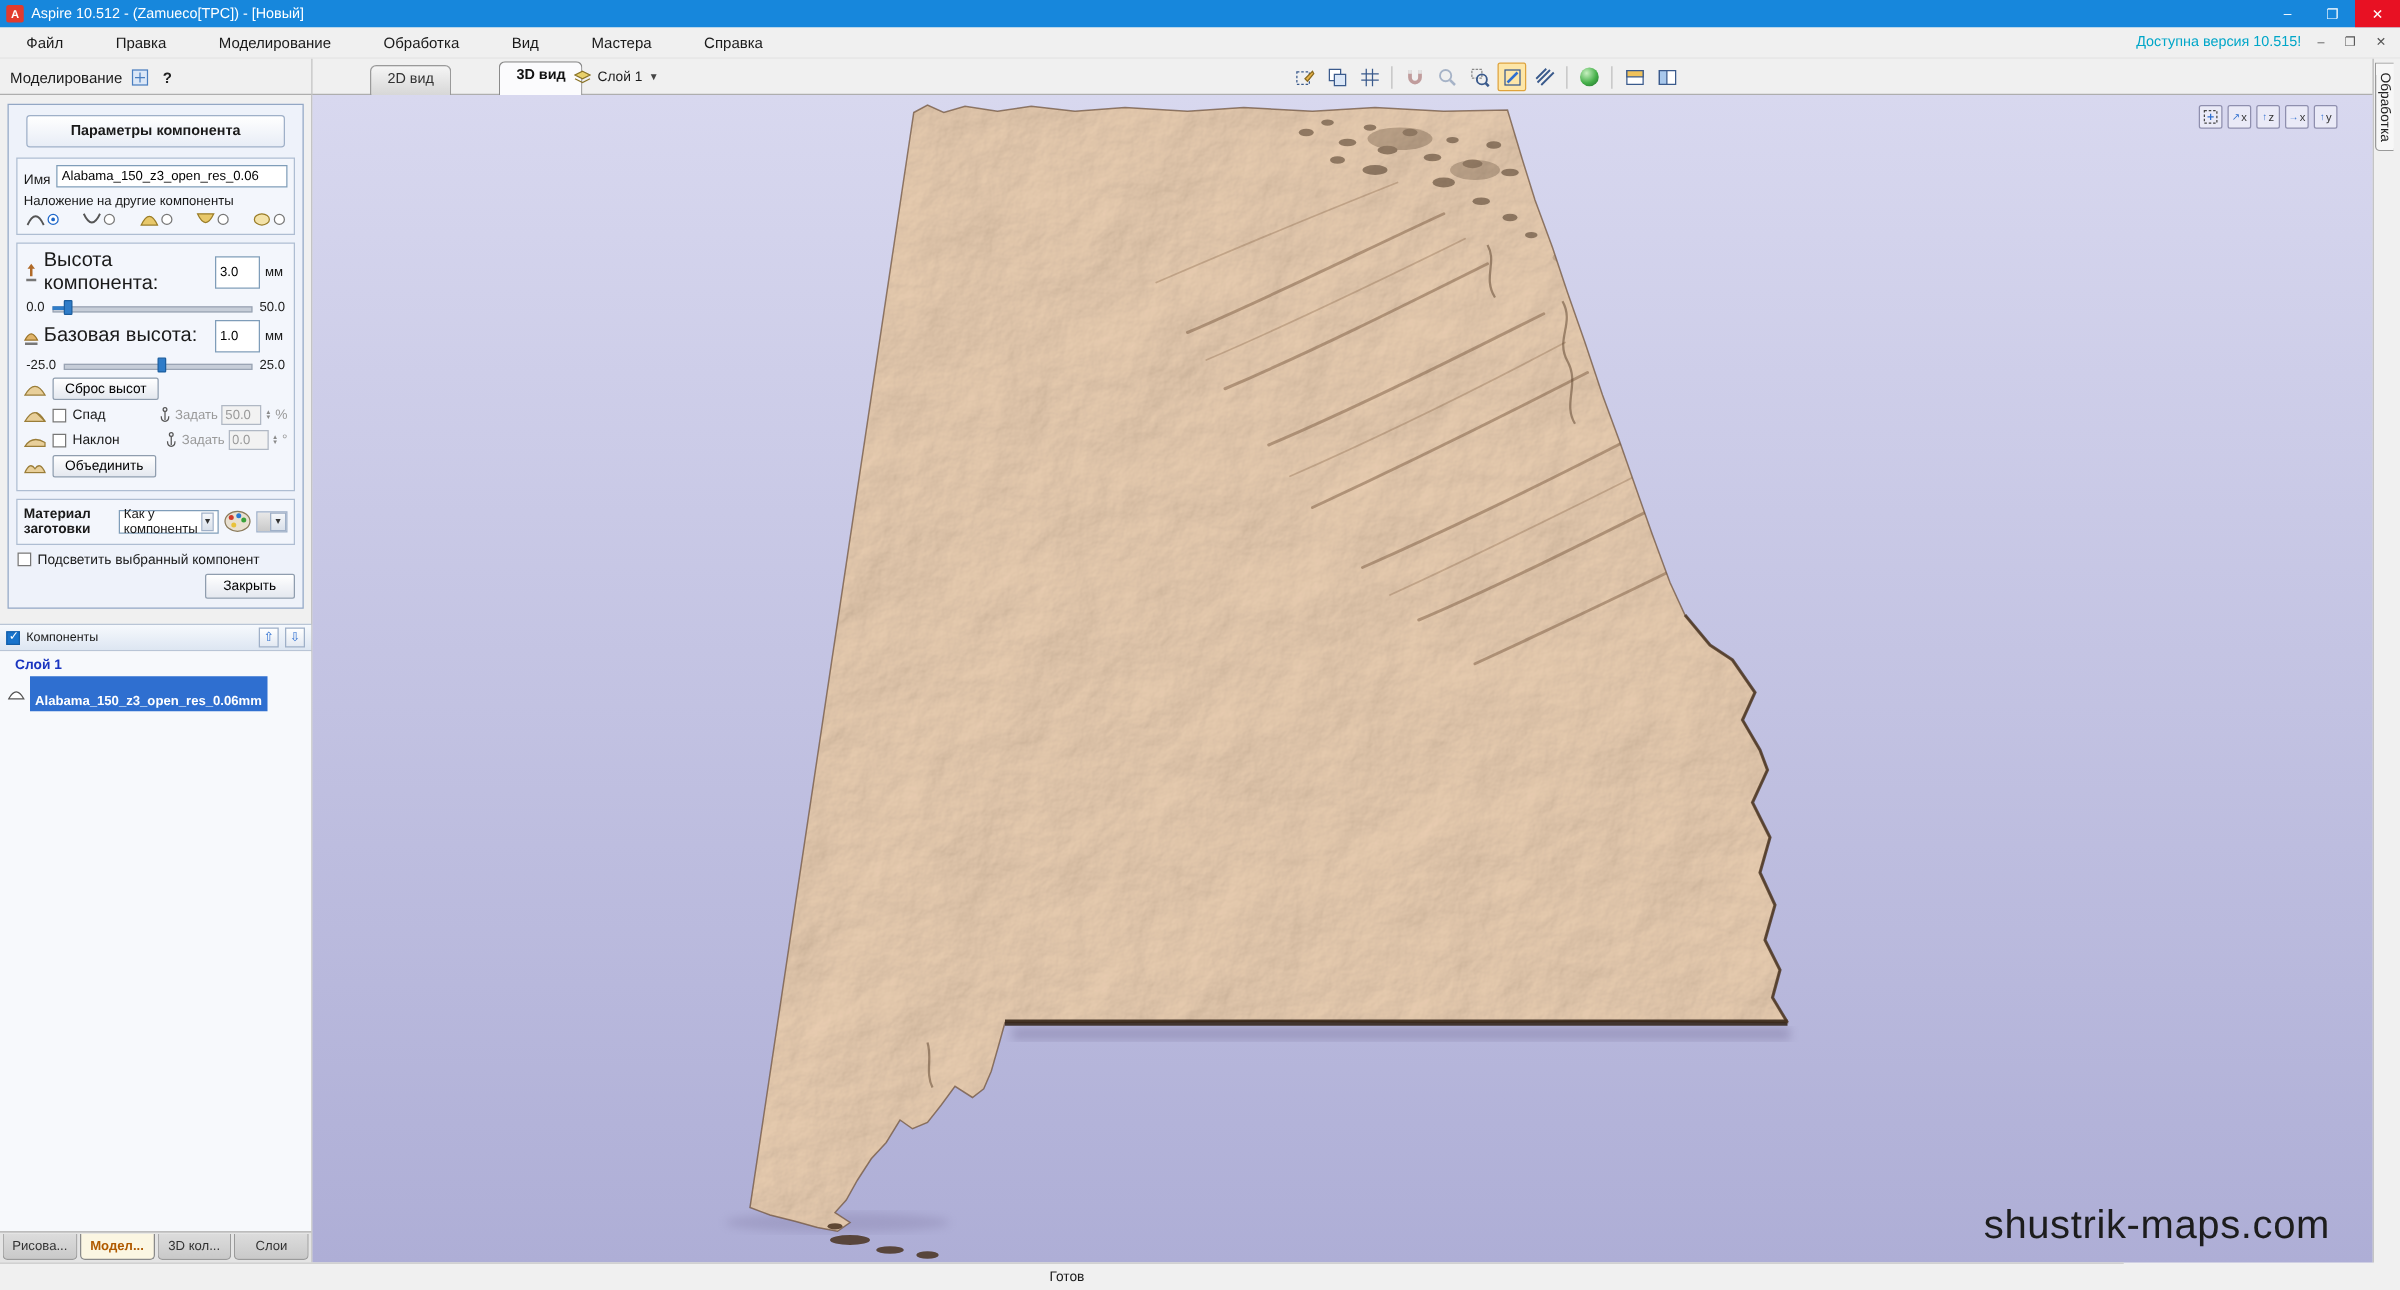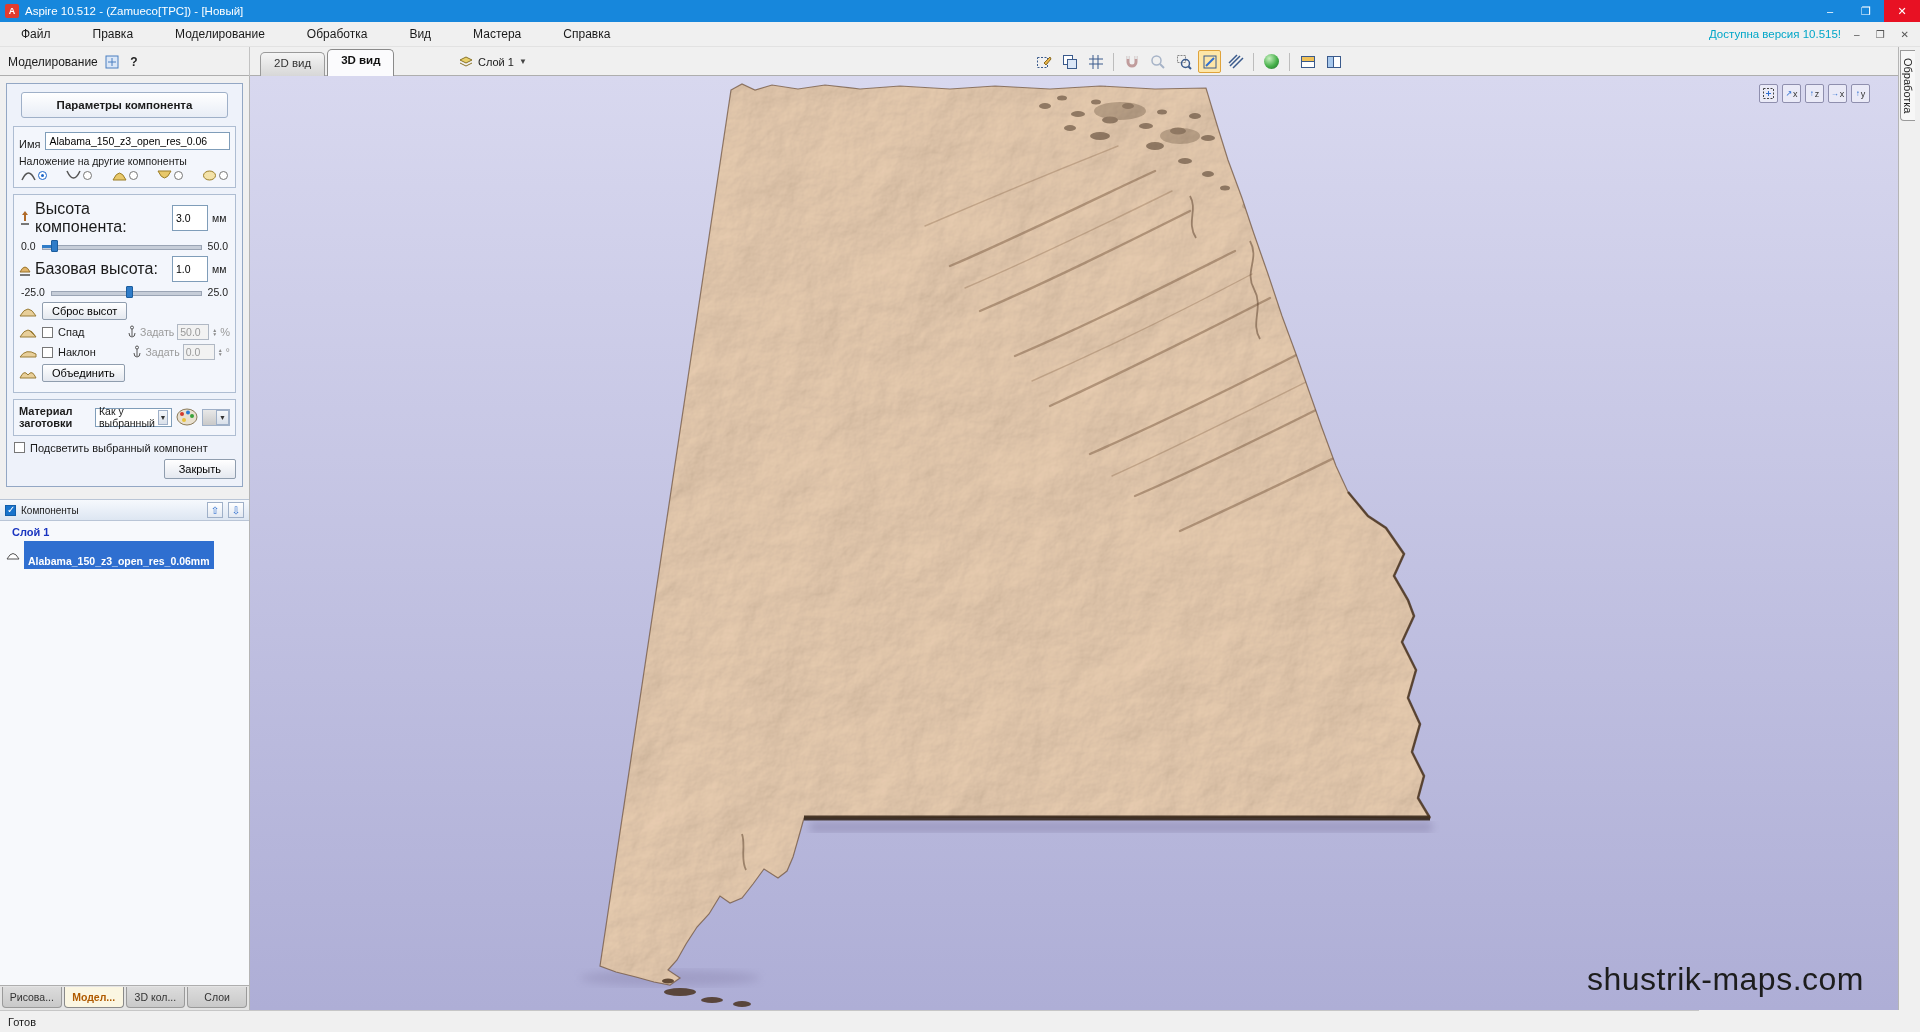--- a/index.html
+++ b/index.html
@@ -31,21 +31,21 @@
     background:#f0f0f0; border-bottom:1px solid #aeaeae; }
   .panel-header { position:absolute; left:0; top:0; width:250px; height:29px; border-right:1px solid #c2c2c2;
     display:flex; align-items:center; gap:6px; padding-left:8px; }
   .panel-header .ph-title { font-size:12px; }
   .mini-icon { width:16px; height:16px; display:flex; align-items:center; justify-content:center; }
   .help-icon { font-weight:bold; font-size:12px; color:#222; }
 
   .view-tabs { position:absolute; left:260px; bottom:-1px; display:flex; align-items:flex-end; }
   .vtab2 { height:24px; padding:4px 13px 3px; font-size:11.5px; color:#333;
     background:linear-gradient(#f5f5f5,#d7d7d7); border:1px solid #9a9a9a; border-bottom:none;
-    border-radius:5px 5px 0 0; margin-right:2px; cursor:default; }
+    border-radius:5px 5px 0 0; margin-right:2px; cursor:default;margin-left:36px; }
   .vtab2.active { height:27px; background:#fbfbfd; font-weight:bold; color:#111; border-color:#8a8a8a; }
 
   .layer-selector { position:absolute; left:452px; top:4px; height:21px; display:flex; align-items:center;
     gap:5px; padding:0 7px; cursor:default; }
   .layer-selector .caret { font-size:8px; color:#444; }
 
   .tb-icons { position:absolute; left:1032px; top:3px; display:flex; align-items:center; gap:3px; }
   .tb-btn { width:23px; height:23px; display:flex; align-items:center; justify-content:center;
     border:1px solid transparent; border-radius:2px; }
   .tb-btn.disabled { opacity:.4; }
@@ -152,21 +152,21 @@
   .watermark { position:absolute; right:34px; bottom:12px; font-size:32px; color:#1d1d1d; letter-spacing:.5px; }
 
   .view-icons { position:absolute; right:28px; top:8px; display:flex; gap:4px; align-items:center; }
   .view-btn { width:19px; height:19px; border:1px solid #8f8fae; background:rgba(240,240,250,.75);
     border-radius:2px; display:flex; align-items:center; justify-content:center;
     font-size:9px; color:#333; gap:1px; }
   .view-btn .ax-arrow { font-size:8px; color:#2f6fd0; }
 
   
   .statusbar { position:absolute; left:0; bottom:0; width:1699px; height:22px; background:#f0f0f0;
-    border-top:1px solid #c6c6c6; display:flex; align-items:center; padding-left:8px; font-size:11px; }
+    border-top:1px solid #c6c6c6; display:flex; align-items:center; padding-left:8px; font-size:11px;justify-content:center; }
 </style>
 </head>
 <body>
 
 <div class="titlebar">
   <div class="app-icon">A</div>
   <div class="title-text">Aspire 10.512 - (Zamueco[TPC]) - [Новый]</div>
   <div class="win-controls">
     <div class="win-btn">–</div>
     <div class="win-btn">❐</div>
@@ -435,21 +435,21 @@
         <button class="btn">Объединить</button>
       </div>
     </div>
 
     <div class="sub-box material-box">
       <div class="mat-label">
         <div>Материал</div>
         <div>заготовки</div>
       </div>
       <div class="fake-select">
-        <span>Как у выбранный</span>
+        <span>Как у компоненты</span>
         <span class="caret">▼</span>
       </div>
       <svg width="22" height="18">
         <ellipse cx="11" cy="9" rx="10" ry="8" fill="#e8e0d0" stroke="#8a7a5a"></ellipse>
         <circle cx="6" cy="6" r="2" fill="#d23a2a"></circle>
           <circle cx="12" cy="4.5" r="2" fill="#2a7ad2"></circle>
         <circle cx="16" cy="8" r="2" fill="#3aa23a"></circle>
           <circle cx="8" cy="12" r="2" fill="#e8c23a"></circle>
       </svg>
       <div class="color-drop">

